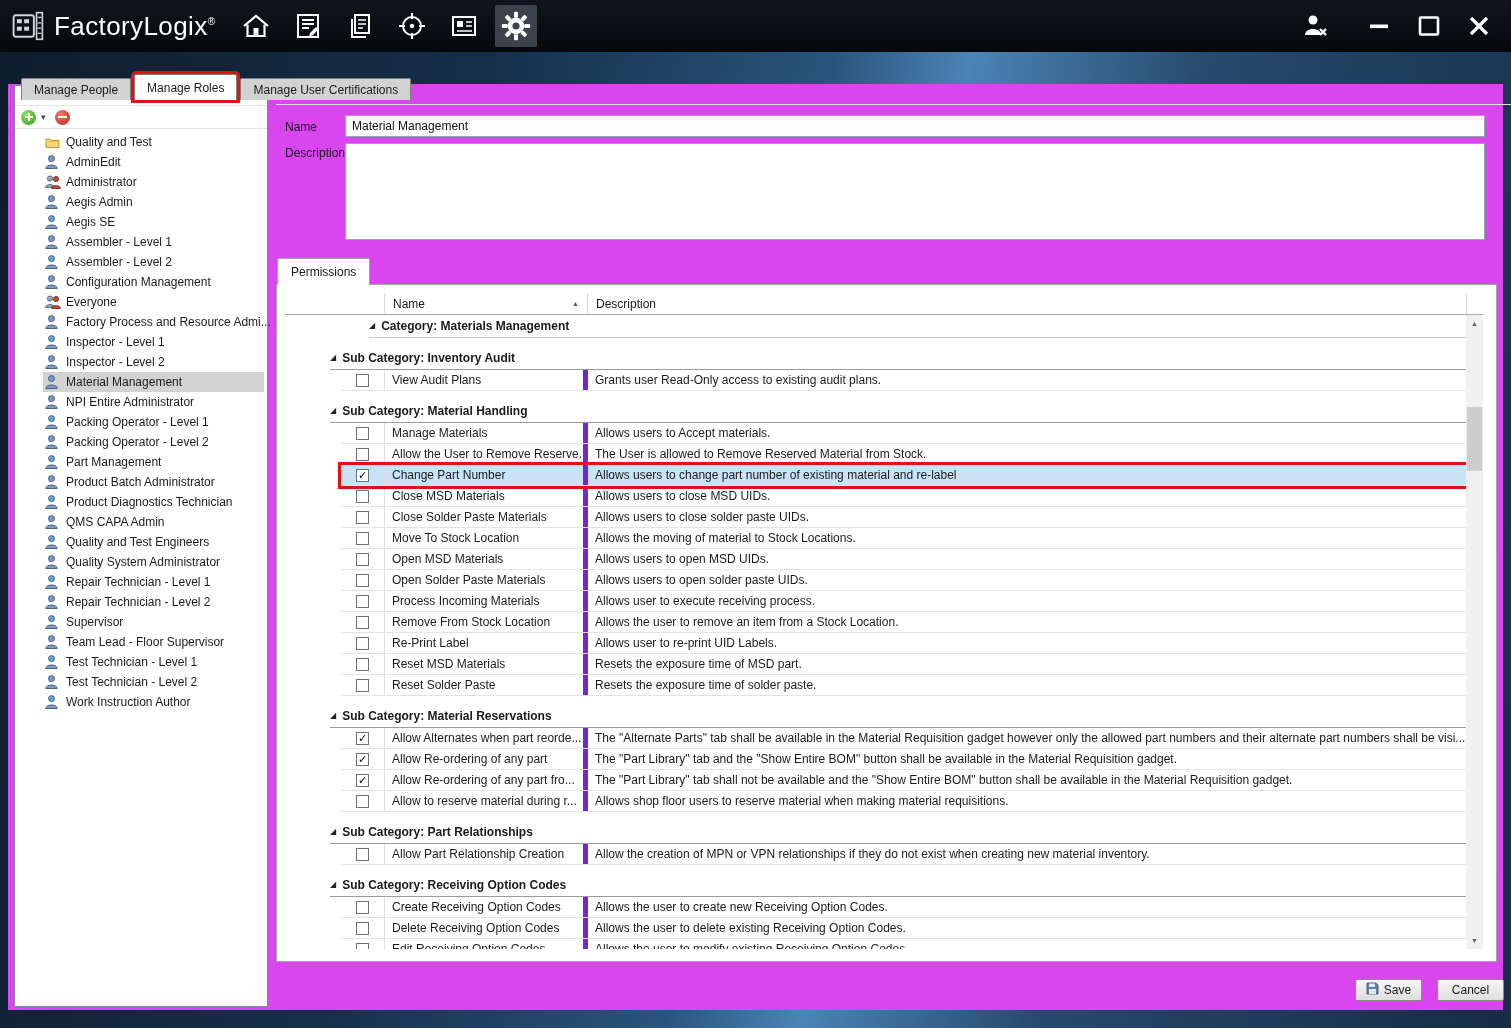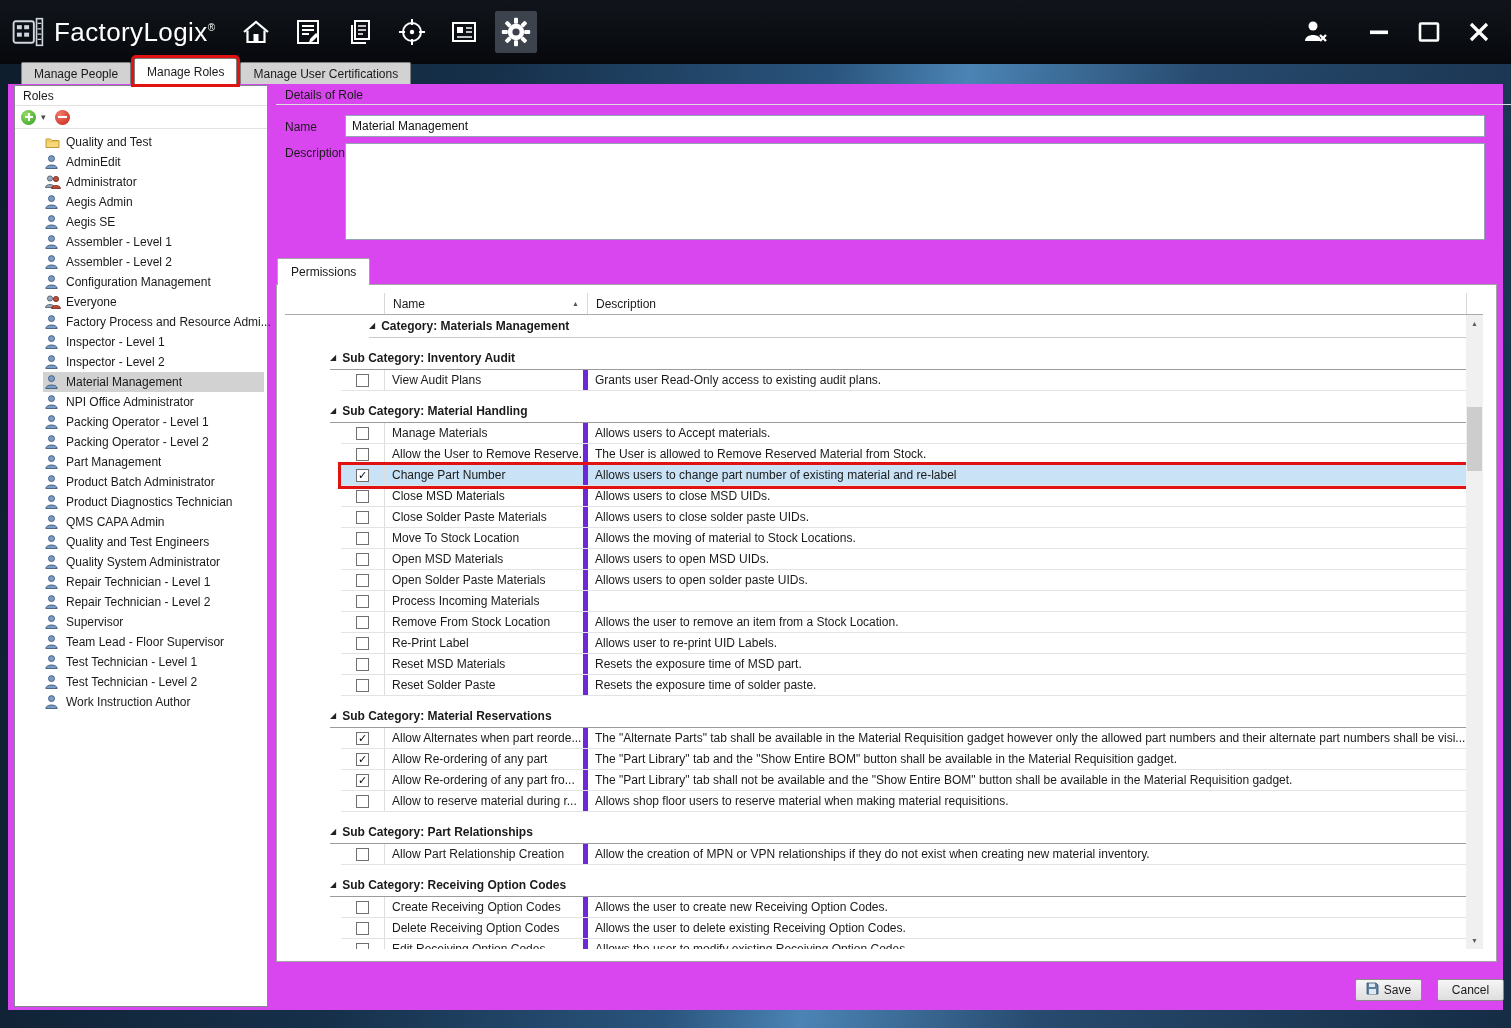--- a/index.html
+++ b/index.html
@@ -4,33 +4,33 @@
 <style>
   :root{ --annot:#e01212; --sel:#c9e2f5; }
   *{box-sizing:border-box;}
   html,body{margin:0;padding:0;}
   body{
     width:1511px;height:1028px;position:relative;overflow:hidden;
     font-family:"Liberation Sans",sans-serif;font-size:12px;color:#1a1a1a;
     background:linear-gradient(100deg,#0e1d2c 0%,#16304a 30%,#2a557e 50%,#4b84b5 58%,#274a6e 72%,#152c44 100%);
   }
   
-  .titlebar{position:absolute;left:0;top:0;width:1511px;height:64px;
+  .titlebar{position:absolute;left:0;top:0;width:1511px;height:52px;
     background:linear-gradient(#11151b,#06080c);display:flex;align-items:center;}
   .logo-box{width:36px;height:32px;margin-left:10px;display:flex;align-items:center;justify-content:center;}
   .brand{color:#ffffff;font-size:26px;letter-spacing:.4px;margin-left:8px;white-space:nowrap;}
   .brand sup{font-size:10px;vertical-align:super;}
   .nav{display:flex;align-items:center;margin-left:20px;gap:10px;}
   .nav-item{width:42px;height:42px;display:flex;align-items:center;justify-content:center;border-radius:2px;cursor:pointer;}
   .nav-item.active{background:#3d434c;}
   .win-controls{margin-left:auto;display:flex;align-items:center;gap:18px;margin-right:16px;}
   .win-item{width:32px;height:32px;display:flex;align-items:center;justify-content:center;cursor:pointer;}
   .win-item.logoff{margin-right:14px;}
   
-  .tabstrip{position:absolute;left:8px;top:58px;height:26px;display:flex;align-items:flex-end;padding-left:13px;gap:3px;z-index:5;}
+  .tabstrip{position:absolute;left:8px;top:74px;height:26px;display:flex;align-items:flex-end;padding-left:13px;gap:3px;z-index:5;}
   .tab{height:22px;padding:0 12px;background:#d2d2d2;border:1px solid #7f7f7f;border-bottom:none;
     display:flex;align-items:center;border-radius:2px 2px 0 0;cursor:pointer;white-space:nowrap;}
   .tab.active{background:#ffffff;height:26px;}
   .tab.annotated{outline:3px solid var(--annot);z-index:6;}
   
   .content{position:absolute;left:8px;top:84px;width:1495px;height:926px;background:#d946ef;}
   
   .roles-panel{position:absolute;left:6px;top:1px;width:254px;height:922px;border:1px solid #828790;background:#fff;}
   .roles-title{height:20px;line-height:20px;padding-left:8px;border-bottom:1px solid #e2e2e2;}
   .roles-toolbar{height:23px;display:flex;align-items:center;padding-left:6px;gap:3px;border-bottom:1px solid #e2e2e2;}
@@ -357,21 +357,21 @@
           </span>
         </div>
         <div class="role-row">
           <span class="role-inner">
             <span class="role-icon">
               <svg width="13" height="14" viewBox="0 0 13 14">
                 <circle cx="6.5" cy="3.6" r="3" fill="#7a9cc4" stroke="#2e4e74" stroke-width="0.8"></circle>
                 <path d="M0.8 13.5 C0.8 8.8 12.2 8.8 12.2 13.5 Z" fill="#7a9cc4" stroke="#2e4e74" stroke-width="0.8"></path>
               </svg>
             </span>
-            <span class="role-label">NPI Office Administrator</span>
+            <span class="role-label">NPI Entire Administrator</span>
           </span>
         </div>
         <div class="role-row">
           <span class="role-inner">
             <span class="role-icon">
               <svg width="13" height="14" viewBox="0 0 13 14">
                 <circle cx="6.5" cy="3.6" r="3" fill="#7a9cc4" stroke="#2e4e74" stroke-width="0.8"></circle>
                 <path d="M0.8 13.5 C0.8 8.8 12.2 8.8 12.2 13.5 Z" fill="#7a9cc4" stroke="#2e4e74" stroke-width="0.8"></path>
               </svg>
             </span>
@@ -631,20 +631,21 @@
                 <span class="checkbox"></span>
               </span>
               <span class="name-cell">Open Solder Paste Materials</span>
               <span class="desc-cell">Allows users to open solder paste UIDs.</span>
             </div>
             <div class="grid-row">
               <span class="cb-cell">
                 <span class="checkbox"></span>
               </span>
               <span class="name-cell">Process Incoming Materials</span>
+              <span class="desc-cell">Allows user to execute receiving process.</span>
             </div>
             <div class="grid-row">
               <span class="cb-cell">
                 <span class="checkbox"></span>
               </span>
               <span class="name-cell">Remove From Stock Location</span>
               <span class="desc-cell">Allows the user to remove an item from a Stock Location.</span>
             </div>
             <div class="grid-row">
               <span class="cb-cell">

